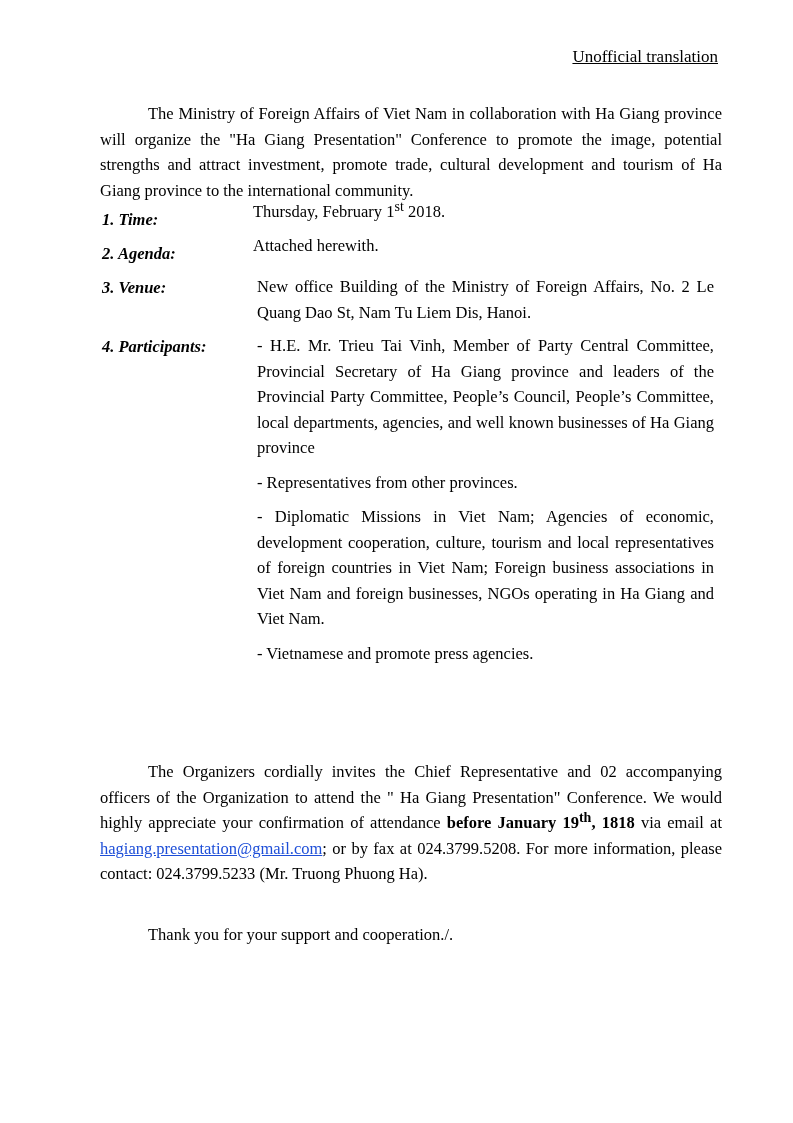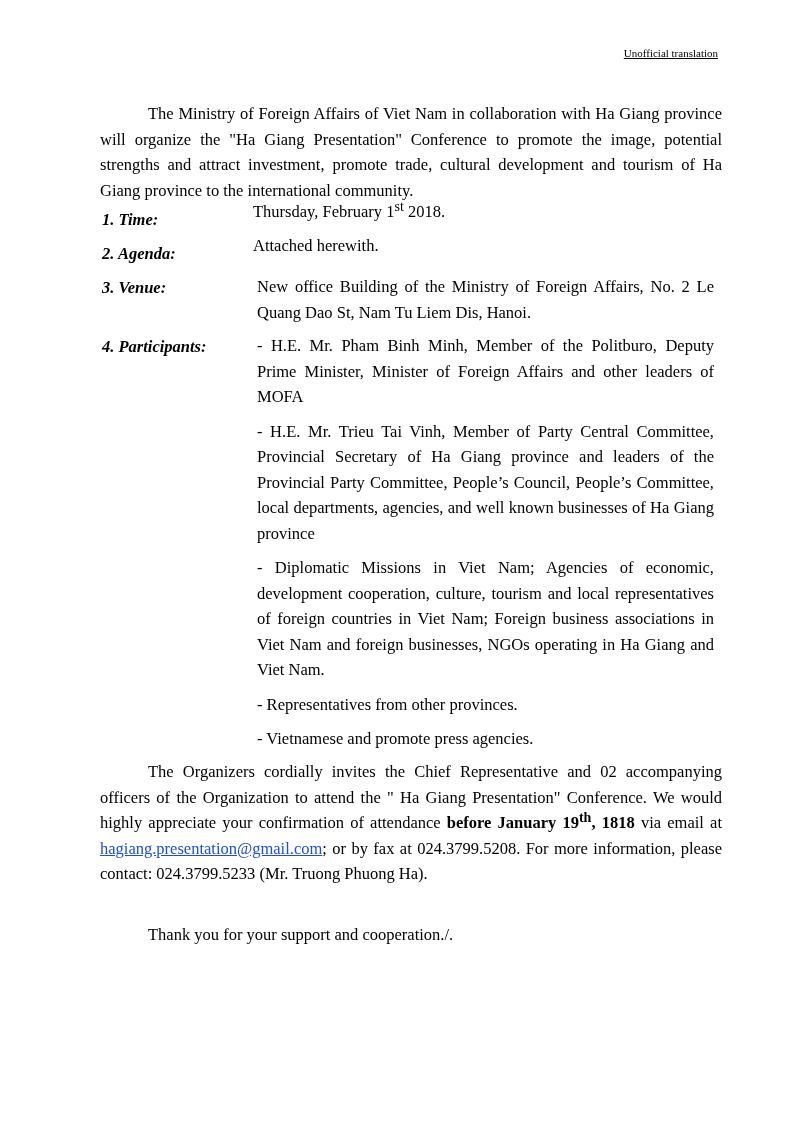--- a/index.html
+++ b/index.html
@@ -1,19 +1,19 @@
 <!DOCTYPE html>
 <html><head>
 <meta charset="utf-8">
 <style>
   html, body { margin:0; padding:0; background:#ffffff; }
   body { width:793px; height:1123px; position:relative; overflow:hidden;
          font-family:"Liberation Serif", serif; color:#000; font-size:16.5px; }
   .page { position:absolute; left:96px; top:0; width:622px; }
-  .header-note { position:absolute; right:0; top:47px; font-size:11px; text-decoration:underline; }
+  .header-note { position:absolute; right:0; top:47px; font-size:17px; text-decoration:underline; }
   p { margin:4px; text-align:justify; line-height:25.5px; }
   .intro { position:absolute; top:97px; left:0; width:622px; text-indent:48px; }
   .row { position:absolute; left:6px; width:616px; }
   .row .lbl { position:absolute; left:0; top:8px; font-weight:bold; font-style:italic; }
   .row .val { position:absolute; left:151px; top:0; width:465px; }
   .row .val p { margin-bottom:9px; }
   sup { font-size:14px; line-height:0; vertical-align:super; }
   .closing { position:absolute; left:0; width:622px; text-indent:48px; }
   .email { color:#1d4ed8; text-decoration:underline; }
   b { font-weight:bold; }
@@ -39,24 +39,23 @@
   <div class="row" style="top:270px;">
     <span class="lbl">3. Venue:</span>
     <div class="val">
         <p>New office Building of the Ministry of Foreign Affairs, No. 2 Le Quang Dao St, Nam Tu Liem Dis, Hanoi.</p>
       </div>
   </div>
 
   <div class="row" style="top:329px;">
     <span class="lbl">4. Participants:</span>
     <div class="val">
-      <p>- H.E. Mr. Pham Binh Minh, Member of the Politburo, Deputy Prime Minister, Minister of Foreign Affairs and other leaders of MOFA</p>
       <p>- H.E. Mr. Trieu Tai Vinh, Member of Party Central Committee, Provincial Secretary of Ha Giang province and leaders of the Provincial Party Committee, People’s Council, People’s Committee, local departments, agencies, and well known businesses of Ha Giang province</p>
+      <p>-  Representatives from other provinces.</p>
       <p>- Diplomatic Missions in Viet Nam; Agencies of economic, development cooperation, culture, tourism and local representatives of foreign countries in Viet Nam; Foreign business associations in Viet Nam and foreign businesses, NGOs operating in Ha Giang and Viet Nam.</p>
-      <p>-  Representatives from other provinces.</p>
       <p>- Vietnamese and promote press agencies.</p>
     </div>
   </div>
 
   <p class="closing" style="top:755px;"><span>The Organizers cordially invites the Chief Representative and 02 accompanying officers of the Organization to attend the " Ha Giang Presentation" Conference. We would highly appreciate your confirmation of attendance </span><b><span>before January 19</span><sup>th</sup><span>, 1818</span></b><span> via email at </span><a class="email">hagiang.presentation@gmail.com</a><span>; or by fax at 024.3799.5208. For more information, please contact: 024.3799.5233 (Mr. Truong Phuong Ha).</span></p>
 
   <p class="closing" style="top:918px;">Thank you for your support and cooperation./.</p>
 </div>
 
 </body></html>

